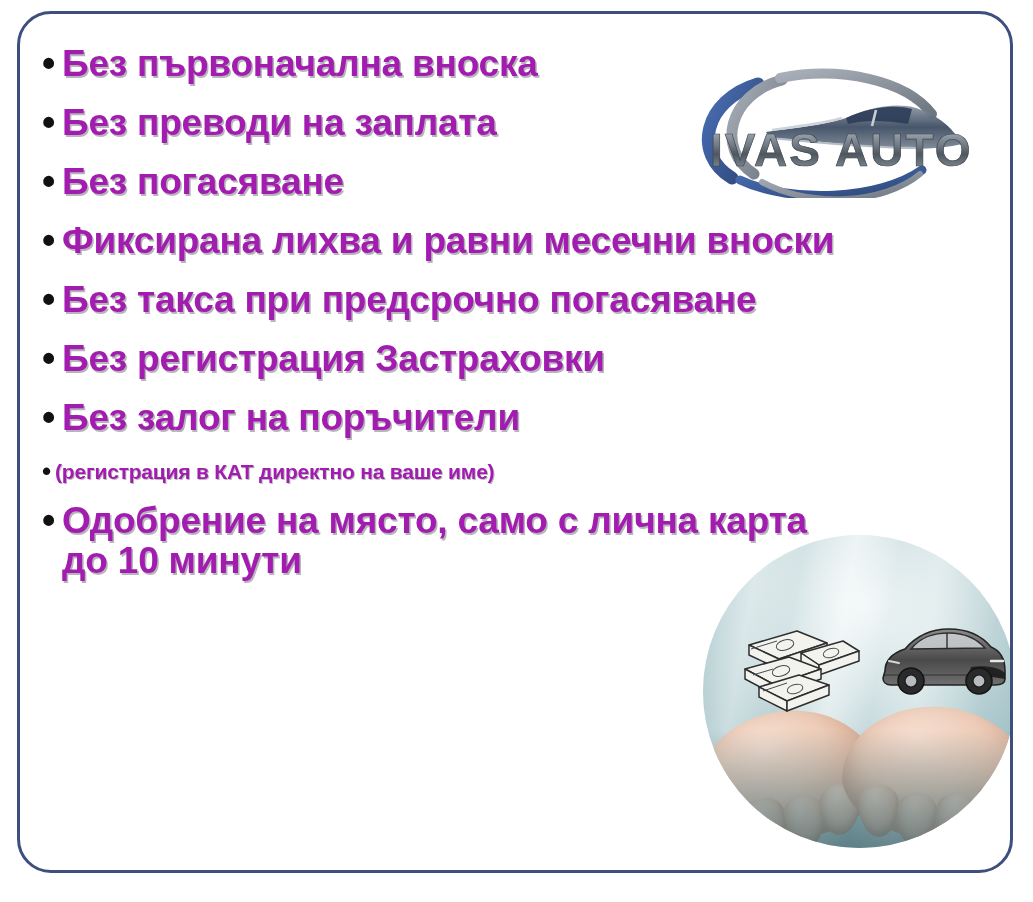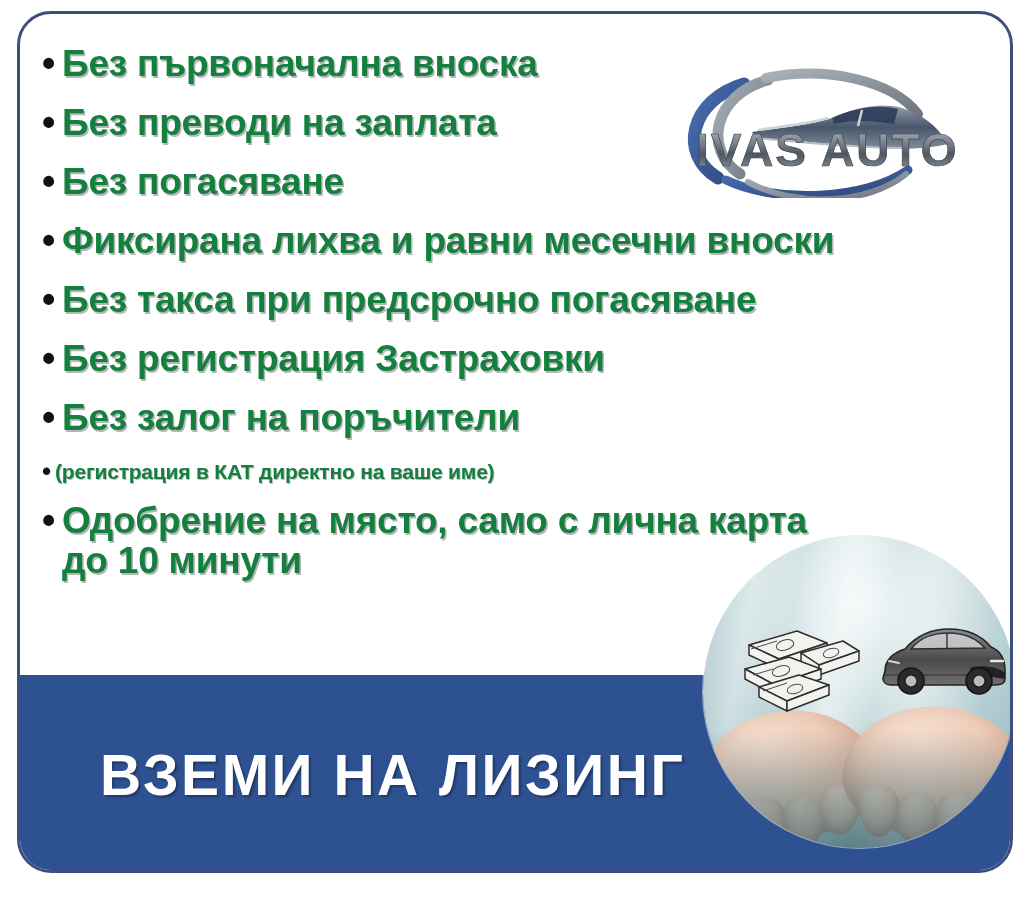--- a/index.html
+++ b/index.html
@@ -43,39 +43,39 @@
     font-size:38px;
     line-height:38px;
     text-align:left;
     font-weight:700;
   }
   .benefit-text{
     flex:1 1 auto;
     font-size:37px;
     line-height:40px;
     font-weight:700;
-    color:#15803d;
+    color:#a21caf;
     letter-spacing:-0.2px;
     text-shadow:1.5px 1.5px 0.5px rgba(120,120,130,0.55);
     white-space:pre-line;
   }
   
   .benefit-row.small .bullet-dot{
     font-size:26px;line-height:28px;width:13px;
   }
   .benefit-row.small .benefit-text{
     font-size:21px;line-height:30px;
     text-shadow:1px 1px 0.5px rgba(120,120,130,0.5);
   }
   .benefit-row.small{margin-bottom:14px;}
 
   
   #brand-logo{
     position:absolute;
-    left:636px;top:44px;
+    left:650px;top:44px;
     width:330px;height:140px;
     z-index:6;
   }
   #brand-logo svg{display:block;width:100%;height:100%;}
 
   
   #hero-photo{
     position:absolute;
     left:683px;top:521px;
     width:313px;height:313px;
@@ -232,23 +232,20 @@
                C 186 88, 140 82, 100 80 Z" fill="url(#gradBody)" opacity="0.95"></path>
       <path d="M176 60 C 198 50, 222 46, 242 51 L 238 66 C 214 62, 194 62, 178 66 Z" fill="#2c3c58" opacity="0.9"></path>
       <path d="M102 72 C 128 68, 152 66, 172 60" fill="none" stroke="#cdd3da" stroke-width="2.4"></path>
       <path d="M100 80 C 142 84, 196 90, 248 90" fill="none" stroke="#b4bcc5" stroke-width="2"></path>
       <path d="M206 52 L 202 68" stroke="#c9cfd6" stroke-width="2.6" fill="none"></path>
 
       <text x="40" y="108" font-family="'Liberation Sans','DejaVu Sans',sans-serif" font-size="46" font-weight="700" letter-spacing="2" fill="url(#gradSteel)" stroke="#3f474f" stroke-width="0.7">IVAS AUTO</text>
     </svg>
   </div>
 
-  <div id="leasing-banner">
-    <div id="leasing-banner-text">ВЗЕМИ НА ЛИЗИНГ</div>
-  </div>
 
   <div id="hero-photo">
     <div class="photo-streaks"></div>
 
     <div class="hand" id="hand-left">
       <div class="finger" style="left:8px;top:74px;width:40px;height:52px;transform:rotate(-16deg);"></div>
       <div class="finger" style="left:44px;top:84px;width:40px;height:52px;transform:rotate(-7deg);"></div>
       <div class="finger" style="left:82px;top:86px;width:40px;height:52px;transform:rotate(1deg);"></div>
       <div class="finger" style="left:118px;top:80px;width:40px;height:50px;transform:rotate(8deg);"></div>
     </div>

